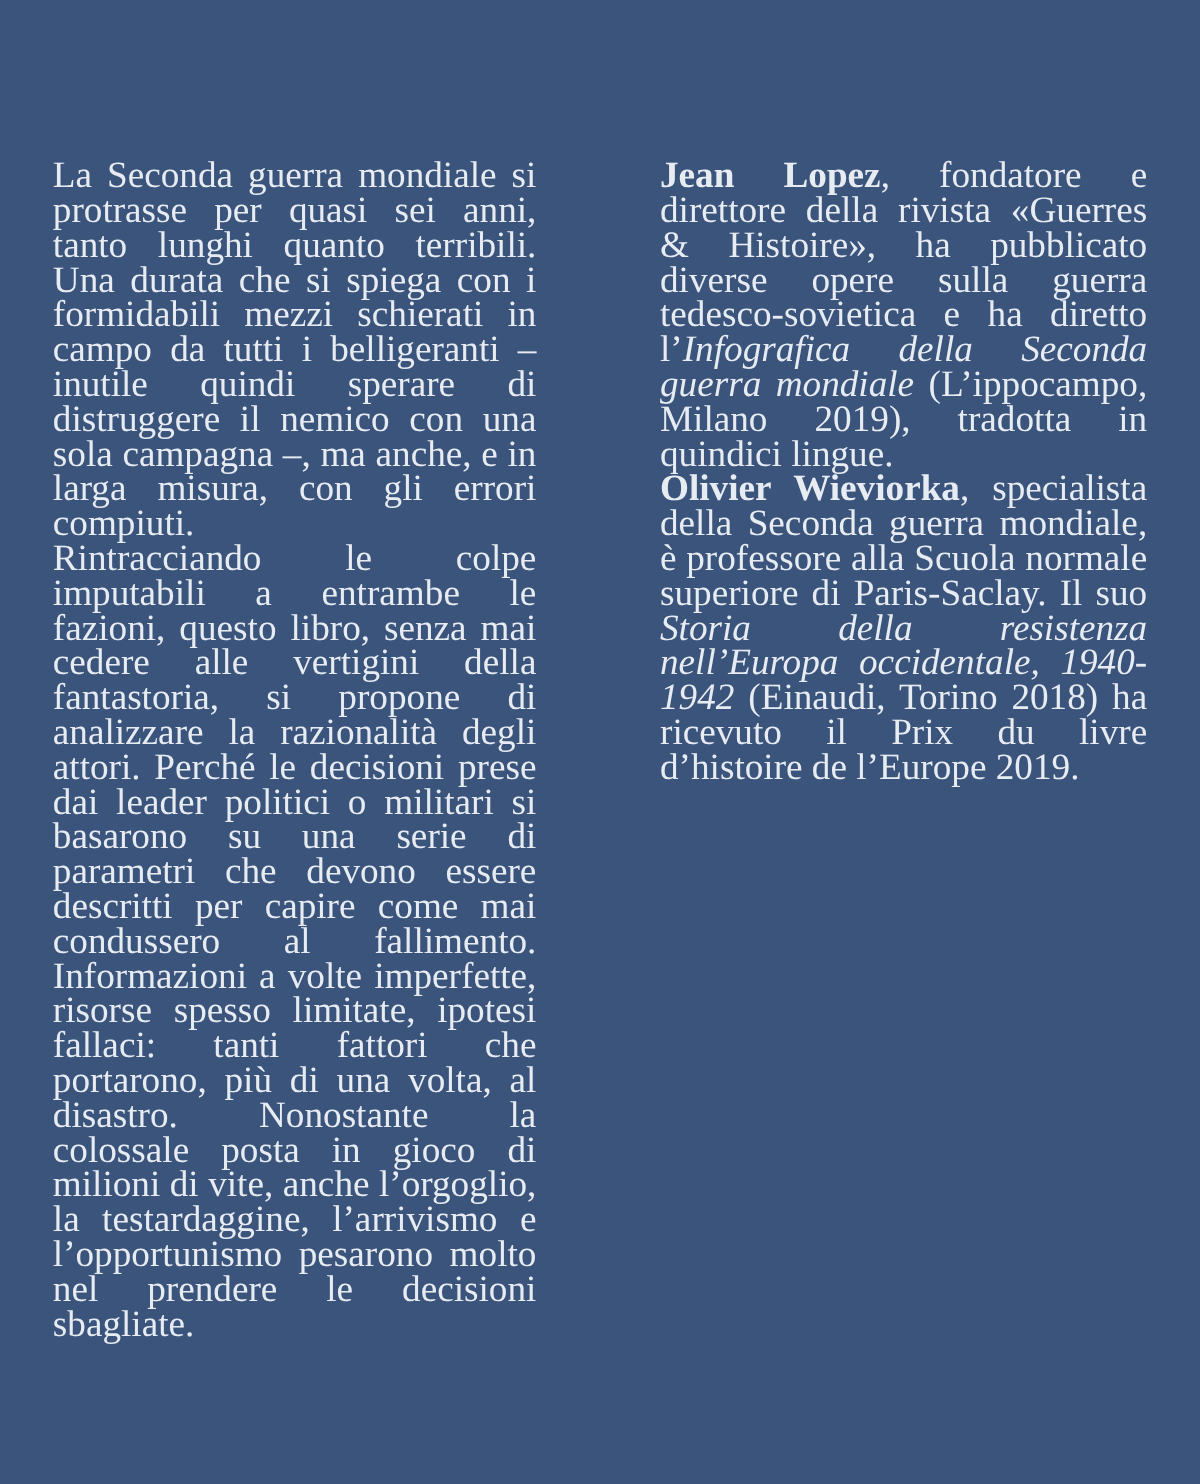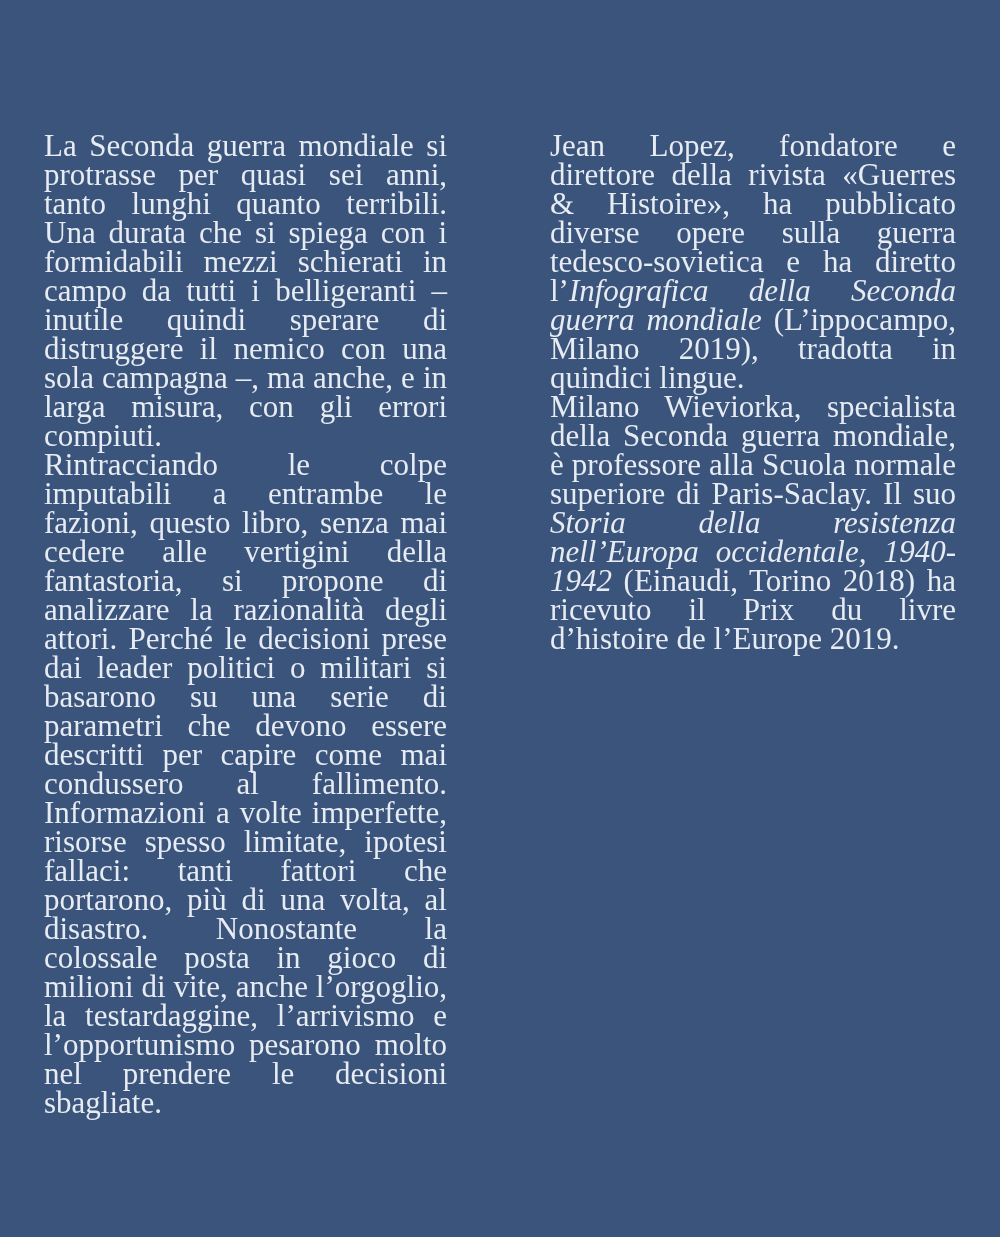--- a/index.html
+++ b/index.html
@@ -30,30 +30,30 @@
     font-size: 31px;
     line-height: 29px;
   }
   .col-left  { width: 403px; }
   .col-right { width: 406px; }
   .col p {
     margin: 0;
     text-align: justify;
     text-justify: inter-word;
   }
-  .col p span.b { font-weight: normal; margin-top: 48px; }
+  .col p span.b { font-weight: bold; margin-top: 48px; }
   .col p span.i { font-style: italic; }
 </style>
 </head>
 <body style="background: rgb(58, 84, 124);">
 
 <div class="page">
   <div class="columns">
     <div class="col col-left" style="color: rgb(231, 235, 242);">
         <p><span>La Seconda guerra mondiale si protrasse per quasi sei anni, tanto lunghi quanto terribili. Una durata che si spiega con i formidabili mezzi schierati in campo da tutti i belligeranti – inutile quindi sperare di distruggere il nemico con una sola campagna –, ma anche, e in larga misura, con gli errori compiuti.</span></p>
         <p><span>Rintracciando le colpe imputabili a entrambe le fazioni, questo libro, senza mai cedere alle vertigini della fantastoria, si propone di analizzare la razionalità degli attori. Perché le decisioni prese dai leader politici o militari si basarono su una serie di parametri che devono essere descritti per capire come mai condussero al fallimento. Informazioni a volte imperfette, risorse spesso limitate, ipotesi fallaci: tanti fattori che portarono, più di una volta, al disastro. Nonostante la colossale posta in gioco di milioni di vite, anche l’orgoglio, la testardaggine, l’arrivismo e l’opportunismo pesarono molto nel prendere le decisioni sbagliate.</span></p>
       </div>
     <div class="col col-right" style="color: rgb(231, 235, 242);">
         <p><span class="b">Jean Lopez</span><span>, fondatore e direttore della rivista «Guerres &amp; Histoire», ha pubblicato diverse opere sulla guerra tedesco-sovietica e ha diretto l’</span><span class="i">Infografica della Seconda guerra mondiale</span><span> (L’ippocampo, Milano 2019), tradotta in quindici lingue.</span></p>
-        <p><span class="b">Milano Wieviorka</span><span>, specialista della Seconda guerra mondiale, è professore alla Scuola normale superiore di Paris-Saclay. Il suo </span><span class="i">Storia della resistenza nell’Europa occidentale, 1940-1942</span><span> (Einaudi, Torino 2018) ha ricevuto il Prix du livre d’histoire de l’Europe 2019.</span></p>
+        <p><span class="b">Olivier Wieviorka</span><span>, specialista della Seconda guerra mondiale, è professore alla Scuola normale superiore di Paris-Saclay. Il suo </span><span class="i">Storia della resistenza nell’Europa occidentale, 1940-1942</span><span> (Einaudi, Torino 2018) ha ricevuto il Prix du livre d’histoire de l’Europe 2019.</span></p>
       </div>
   </div>
 </div>
 
 </body></html>

